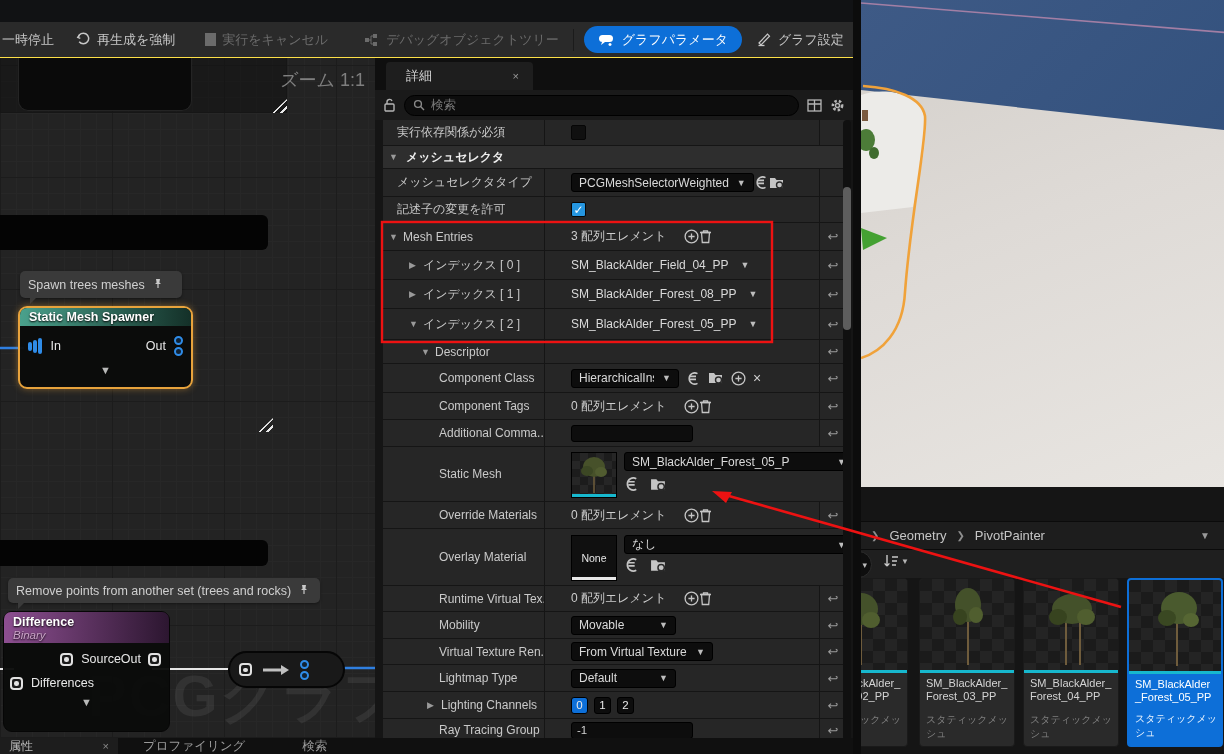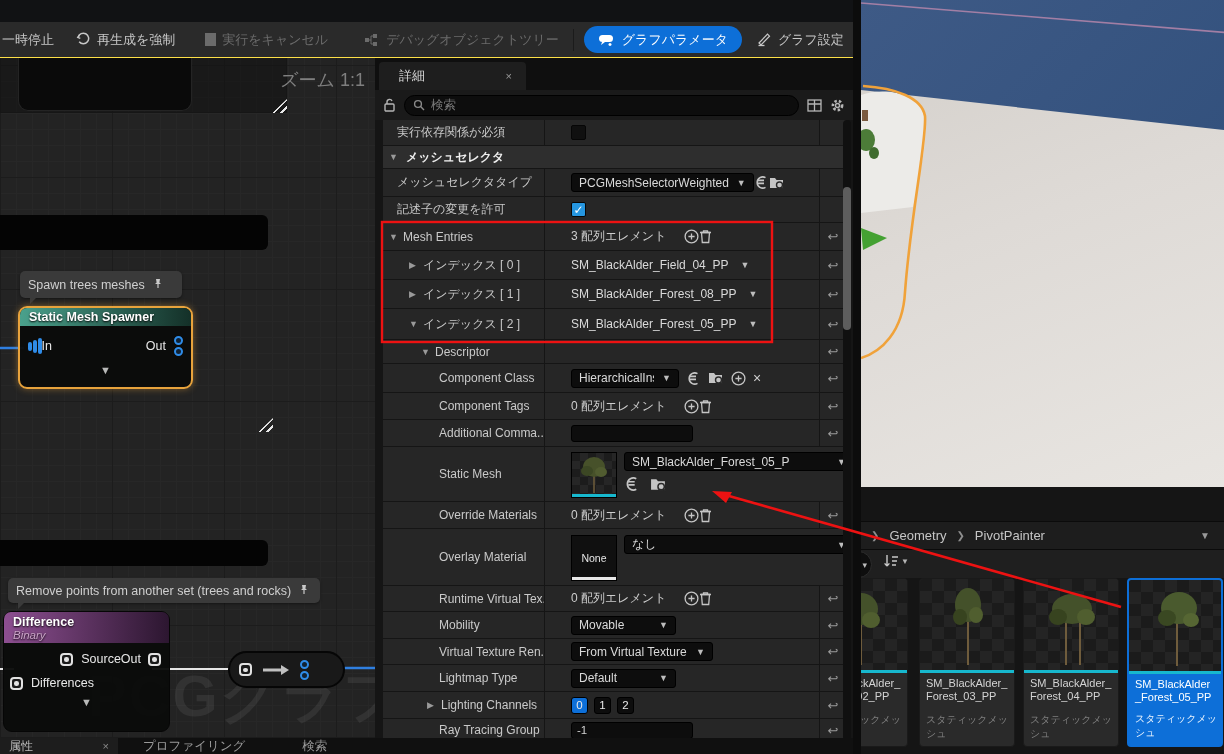--- a/index.html
+++ b/index.html
@@ -62,21 +62,21 @@
     border-radius:19px; z-index:3; display:flex; align-items:center; padding:0 9px; gap:9px; }
   .graphtabs { position:absolute; left:0; top:738px; width:853px; height:16px; background:#101010;
     display:flex; align-items:center; z-index:6; }
   .gtab-active { width:118px; height:16px; background:#1d1d1d; color:#bdbdbd; font-size:12px;
     display:flex; align-items:center; padding:0 9px; justify-content:space-between; }
   .gtab { color:#9a9a9a; font-size:12.5px; }
 
   
   .details { position:absolute; left:375px; top:58px; width:478px; height:683px; background:#151515; }
   .d-tabbar { position:absolute; left:0; top:0; width:100%; height:32px; background:#0f0f0f; }
-  .d-tab { position:absolute; left:4px; top:4px; width:147px; height:28px; background:#1e1e1e;
+  .d-tab { position:absolute; left:11px; top:4px; width:147px; height:28px; background:#1e1e1e;
     border-radius:4px 4px 0 0; display:flex; align-items:center; justify-content:space-between;
     padding:0 14px 0 20px; font-size:13px; color:#d8d8d8; }
   .d-search-row { position:absolute; left:0; top:32px; width:100%; height:30px; background:#1a1a1a;
     display:flex; align-items:center; padding:0 8px; gap:8px; }
   .searchbox { flex:1; height:21px; background:#0d0d0d; border:1px solid #000; border-radius:11px;
     display:flex; align-items:center; padding:0 8px; gap:6px; }
   .searchbox span { color:#7a7a7a; font-size:12.5px; }
   .rows { position:absolute; left:8px; top:62px; width:463px; height:621px; overflow:hidden; }
   .row { display:flex; align-items:center; background:#262626; border-bottom:1px solid #151515;
     position:relative; }
@@ -224,21 +224,21 @@
 
     <svg class="wire" style="left:0; top:286px;" width="24" height="8">
         <path d="M0 4h24" stroke="#2f7fe0" stroke-width="2.5"></path>
       </svg>
 
     <div class="node selected" style="left:18px; top:248px; width:175px; height:83px;">
       <div class="nhead teal">
         <span>Static Mesh Spawner</span>
       </div>
       <div class="pinrow" style="padding:10px 8px 0 8px; justify-content:space-between;">
-        <span style="display:flex; align-items:center; gap:0;">
+        <span style="display:flex; align-items:center; gap:9px;">
           <span class="pin-stack">
               <i style="height:9px"></i>
               <i style="height:13px"></i>
               <i style="height:16px"></i>
             </span>
           <span>In</span>
         </span>
         <span style="display:flex; align-items:center; gap:8px;">
           <span>Out</span>
           <span class="pin-dbl">
@@ -607,21 +607,21 @@
 
       <div class="row" style="height:57px">
         <div class="lab" style="padding-left:56px">
             <span>Overlay Material</span>
           </div>
         <div class="val" style="align-items:flex-start; padding-top:6px; gap:7px;">
           <span class="thumb none">
             <span>None</span>
             <span class="stripe"></span>
           </span>
-          <span style="display:flex; flex-direction:row; gap:3px;text-align:right;">
+          <span style="display:flex; flex-direction:column; gap:3px;text-align:right;">
             <span class="combo" style="width:230px; justify-content:space-between">
               <span>なし</span>
               <span class="cv">▼</span>
             </span>
             <span style="display:flex; gap:10px;">
               <span class="icbtn">
                 <svg width="16" height="16" viewBox="0 0 15 15">
                     <path d="M11.5 2.6a5.6 5.6 0 1 0 0 9.8" fill="none" stroke="#c5c5c5" stroke-width="1.6"></path>
                     <path d="M4 5.4h6M4 8.4h6" stroke="#c5c5c5" stroke-width="1.6"></path>
                   </svg>

